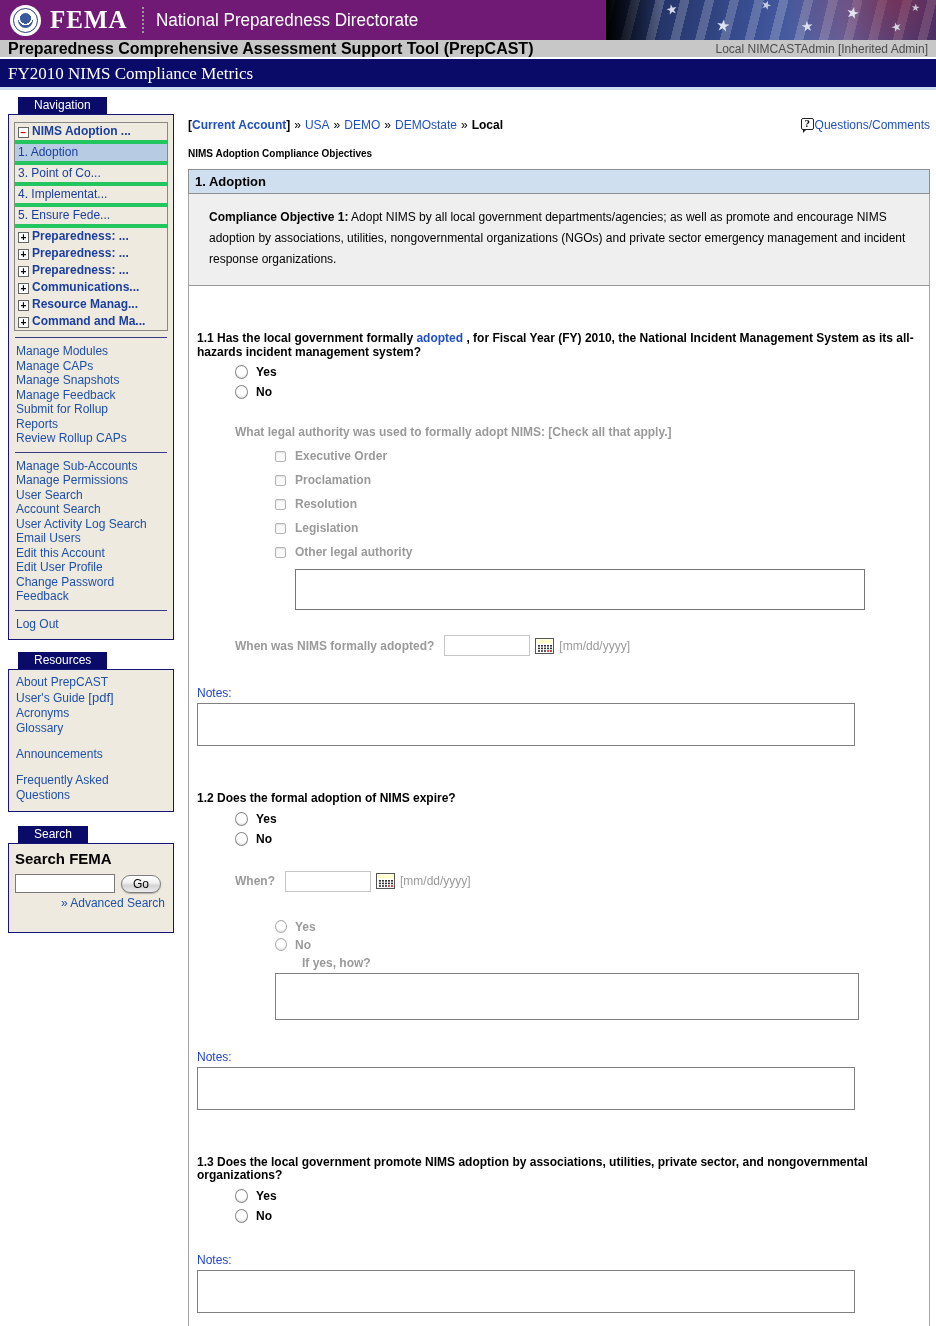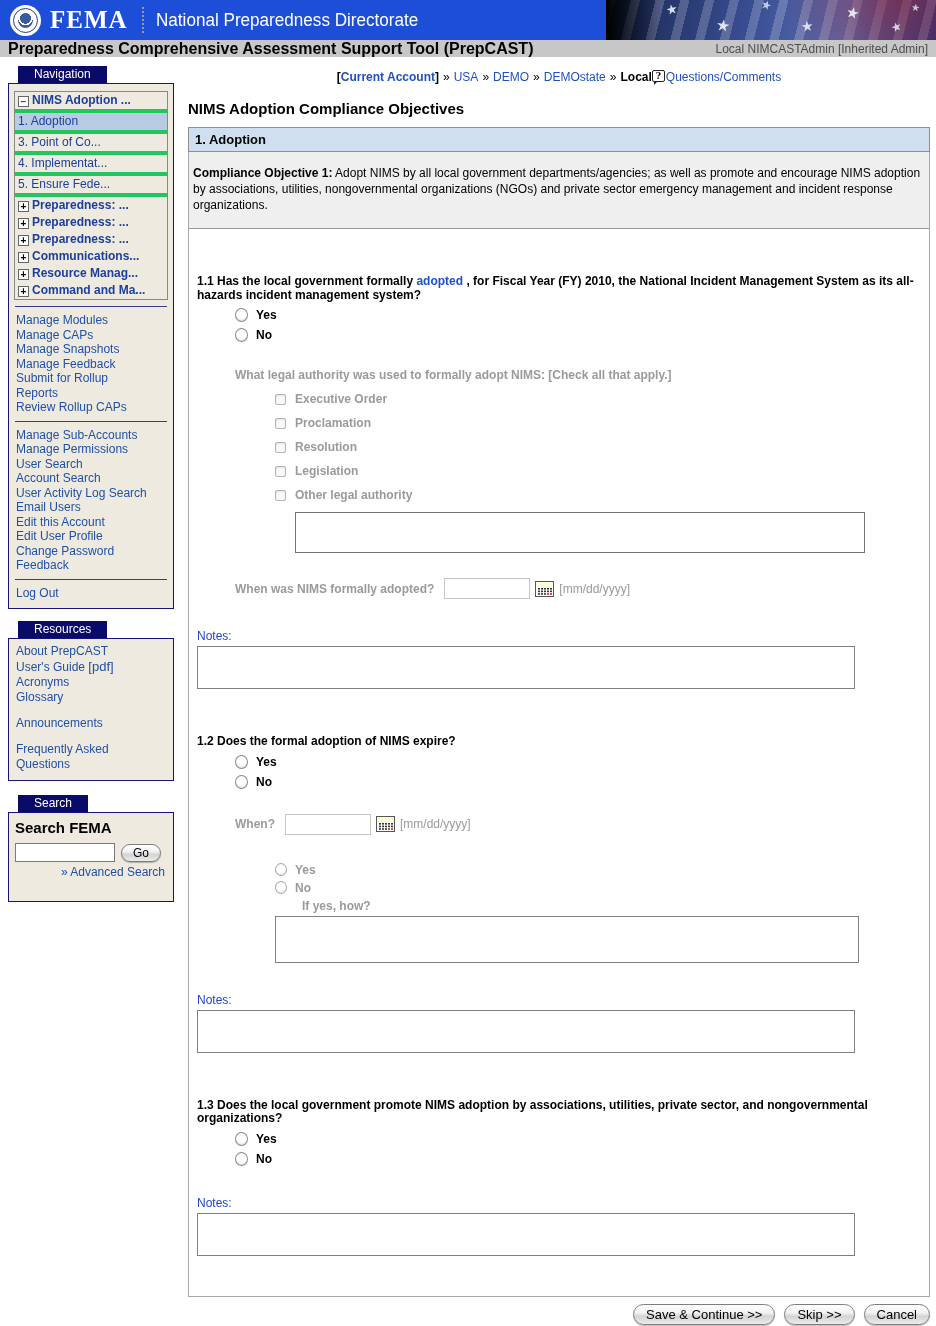--- a/index.html
+++ b/index.html
@@ -1,20 +1,20 @@
 <!DOCTYPE html>
 <html><head>
 <meta charset="utf-8">
 <style>
   * { box-sizing: border-box; margin: 0; padding: 0; }
   body { background: #fff; font-family: "Liberation Sans", sans-serif; }
   .page { width: 936px; position: relative; background: #fff; }
 
   
-  .hdr-black { height: 40px; background: #1d4ed8; position: relative; display: flex; align-items: center; padding-left: 10px; overflow: hidden; }
+  .hdr-black { height: 40px; background: #701a75; position: relative; display: flex; align-items: center; padding-left: 10px; overflow: hidden; }
   .seal { width: 31px; height: 31px; border-radius: 50%; background: #fff; display: flex; align-items: center; justify-content: center; flex: none; }
   .seal-inner { width: 25px; height: 25px; border-radius: 50%; border: 1px solid #2a3f7a; background: #fff; display: flex; align-items: center; justify-content: center; }
   .seal-eagle { width: 15px; height: 15px; border-radius: 50%; background: radial-gradient(circle at 50% 35%, #3a5aa0 0 44%, #fff 45% 58%, #3a5aa0 59%); }
   .brand { color: #fff; font-family: "Liberation Serif", serif; font-weight: bold; font-size: 25px; margin: 0 14px 0 9px; letter-spacing: 1px; }
   .hdr-sep { height: 26px; border-left: 2px dotted #9a9a9a; margin-right: 12px; }
   .directorate { color: #fff; font-size: 18px; transform: scaleX(.95); transform-origin: left; white-space: nowrap; }
   .flag { position: absolute; right: 0; top: 0; width: 330px; height: 40px;
     background:
       linear-gradient(90deg, #000 0, rgba(0,0,0,0) 55px),
       radial-gradient(circle at 88% -10%, rgba(150,30,50,.6), rgba(150,30,50,0) 38%),
@@ -52,38 +52,38 @@
 
   .search-box { padding: 6px 6px 22px; }
   .sf-label { font-weight: bold; font-size: 15px; margin-bottom: 7px; }
   .search-row { display: flex; align-items: center; }
   .s-in { width: 100px; height: 19px; border: 1px solid #7a7a7a; background: #fff; margin-right: 6px; }
   .pill { display: inline-block; border: 1px solid #7d7d7d; border-radius: 12px; background: linear-gradient(#ffffff, #f2f2f2 40%, #d4d4d4 60%, #ececec); padding: 2px 12px; font-size: 13px; color: #000; cursor: pointer; box-shadow: 0 1px 1px rgba(0,0,0,.25); font-family: "Liberation Sans", sans-serif; }
   .go-pill { padding: 1px 11px; font-size: 12px; border-radius: 10px; }
   .adv { display: block; text-align: right; margin-top: 3px; color: #2050a8; text-decoration: none; padding-right: 2px; cursor: pointer; }
 
   
-  .crumb-row { display: flex; justify-content: center; align-items: flex-start; margin-top: 4px; }
+  .crumb-row { display: flex; justify-content: space-between; align-items: flex-start; margin-top: 21px; }
   .crumb { color: #000; }
   .crumb .br { font-weight: bold; }
   .crumb a { color: #2050c0; text-decoration: none; cursor: pointer; }
   .crumb .ca { font-weight: bold; }
   .crumb .sep { padding: 0 4px; }
   .crumb .cur { font-weight: bold; }
   .qc { display: flex; align-items: flex-start; color: #2050c0; text-decoration: none; cursor: pointer; }
   .qicon { position: relative; width: 13px; height: 12px; border: 1px solid #222; border-radius: 2px; background: #fff; text-align: center; color: #111; margin: 0 1px 0 0; flex: none; font: bold 9px/11px "DejaVu Serif", serif; }
   .qicon::before { content: "?"; }
   .qicon::after { content: ""; position: absolute; left: 1px; bottom: -4px; border-style: solid; border-width: 4px 4px 0 0; border-color: #222 transparent transparent transparent; }
 
-  .page-h { font-size: 15px; font-weight: bold; margin: 16px 0 10px; color: #000; }
+  .page-h { font-size: 10px; font-weight: bold; margin: 16px 0 10px; color: #000; }
 
   
   .sec-bar { background: #cfdff0; border: 1px solid #8f8f8f; padding: 4px 6px; font-weight: bold; font-size: 13px; }
   .content-box { border: 1px solid #a8a8a8; border-top: none; background: #fff; }
-  .objective { background: #efefef; border-bottom: 1px solid #999; padding: 13px 4px 15px; line-height: 16px; }
+  .objective { background: #efefef; border-bottom: 1px solid #999; padding: 13px 20px 15px; line-height: 21px; }
   .qa { padding: 0 8px 40px; }
 
   .q-title { font-weight: bold; line-height: 13.5px; margin-top: 46px; }
   .q-title.first { }
   .inline-link { color: #2050c8; text-decoration: none; cursor: pointer; }
   .opt-row { margin: 6px 0 6px 38px; display: flex; align-items: center; font-weight: bold; }
   .radio { width: 13px; height: 14px; border-radius: 50%; border: 1px solid #8a8a8a; background: radial-gradient(circle at 50% 32%, #fff 52%, #d6d6d6); margin-right: 8px; flex: none; cursor: pointer; }
   .radio.dis { width: 12px; height: 13px; border-color: #a8a8a8; }
   .gray { color: #9a9a9a; }
   .sub-prompt { margin: 26px 0 2px 38px; font-weight: bold; color: #9a9a9a; }
@@ -127,20 +127,23 @@
       <span class="st" style="left:285px;top:20px;font-size:12px;opacity:.85;transform:rotate(-18deg)"></span>
       <span class="st" style="left:305px;top:2px;font-size:10px;opacity:.8;transform:rotate(6deg)"></span>
     </div>
   </div>
 
   <div class="hdr-gray">
     <span class="app-title">Preparedness Comprehensive Assessment Support Tool (PrepCAST)</span>
     <span class="user-status">Local NIMCASTAdmin [Inherited Admin]</span>
   </div>
 
+  <div class="hdr-navy">
+    <span>FY2010 NIMS Compliance Metrics</span>
+  </div>
 
   <div class="body-wrap">
 
     <div class="sidebar">
       <div class="side-tab">Navigation</div>
       <div class="side-box">
         <div class="tree">
           <div class="tree-item bold sep">
             <span class="tico minus">−</span><span>NIMS Adoption ...</span>
           </div>

